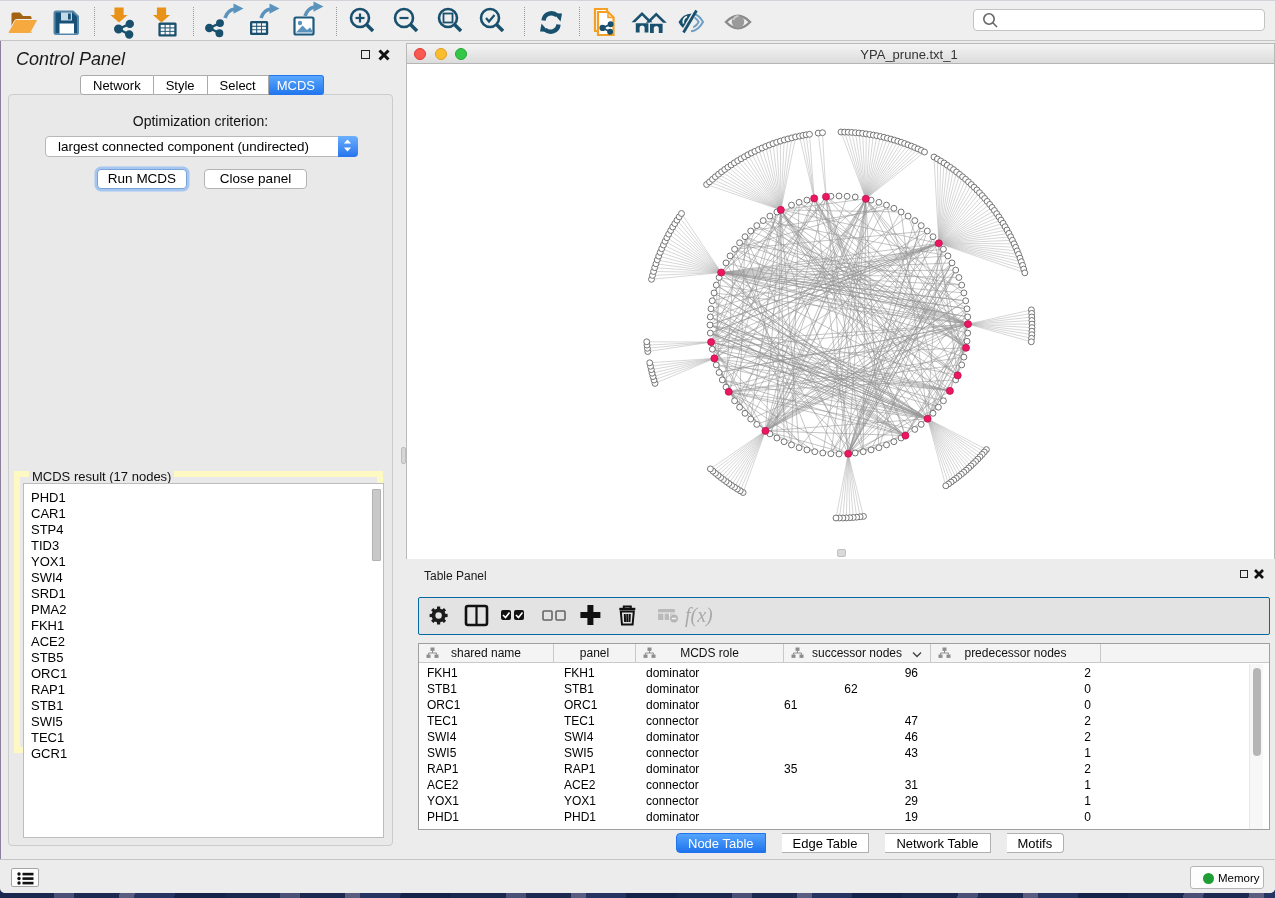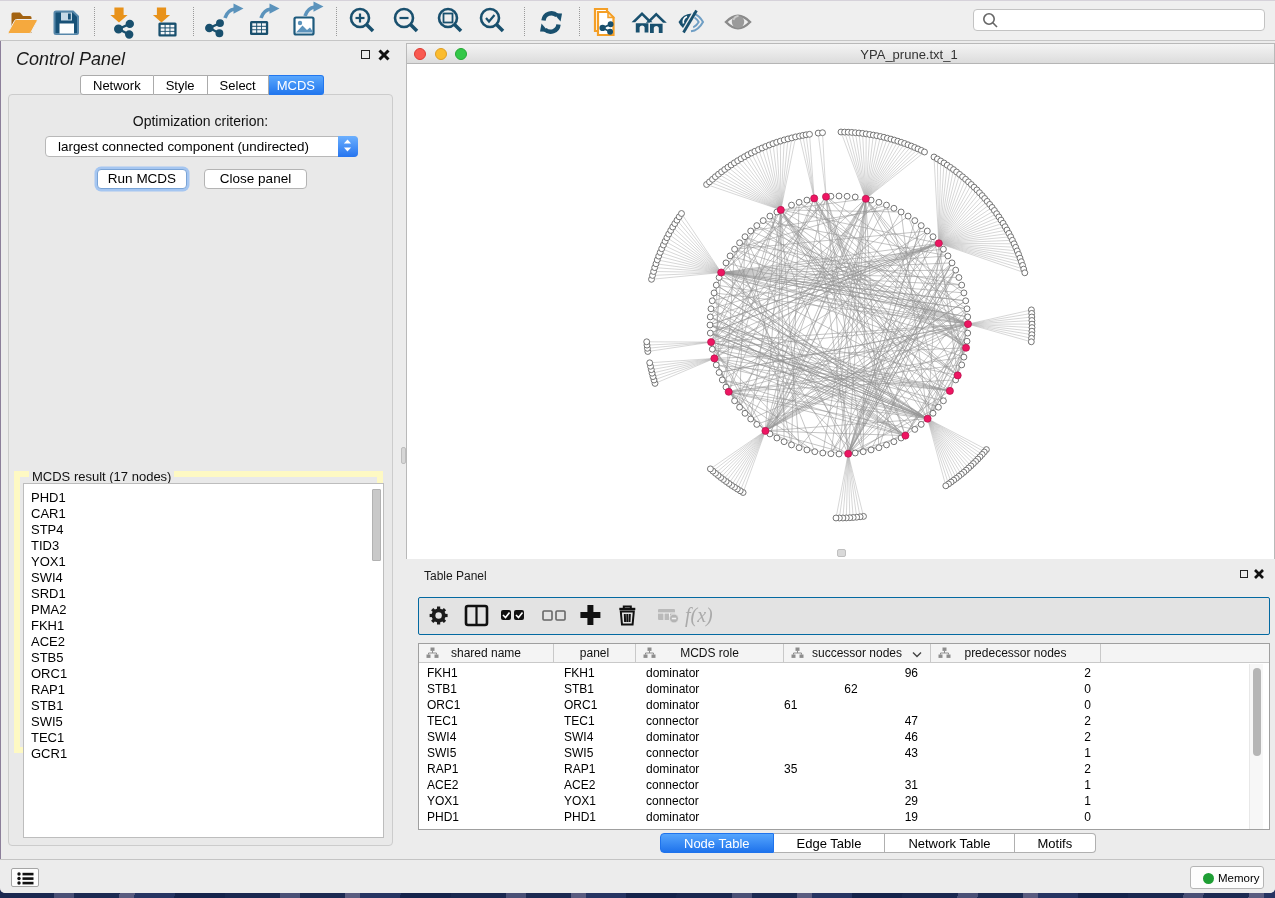--- a/index.html
+++ b/index.html
@@ -47,21 +47,21 @@
 #tp-table { position:absolute; left:12px; top:84px; width:852px; height:187px; background:#fff; border:1px solid #9f9f9f; }
 #tp-head { position:absolute; left:0; top:0; width:850px; height:19px; background:#f4f4f4; border-bottom:1px solid #c9c9c9; font-size:12px; color:#111; }
 .hcell { position:absolute; top:0; height:18px; border-right:1px solid #c9c9c9; }
 .hlabel { position:absolute; top:2px; width:100%; text-align:center; }
 .row { position:absolute; left:0; width:850px; height:16px; font-size:12px; color:#000; }
 .c { position:absolute; top:1px; }
 #tp-sb { position:absolute; left:830px; top:20px; width:14px; height:165px; background:#f7f7f7; border-left:1px solid #e8e8e8; }
 #tp-sb .thumb { position:absolute; left:3px; top:4px; width:8px; height:88px; background:#b5b5b5; border-radius:4px; }
 
 #btabs { position:absolute; left:254px; top:274px; height:20px; display:flex; font-size:13px; }
-.btab { height:20px; line-height:19px; background:#fff; border:1px solid #b0b0b0; border-left:none; padding:0 23px; color:#000; }
+.btab { height:20px; line-height:19px; background:#fff; border:1px solid #b0b0b0; border-left:none; padding:0 11px; color:#000;margin-left:16px; }
 .btab.first { border-left:1px solid #b0b0b0; border-radius:4px 0 0 4px; }
 .btab.last { border-radius:0 4px 4px 0; }
 .btab.sel { background:linear-gradient(#55a5fd,#1f73ec); color:#fff; border-color:#1f73ec; }
 
 #status { position:absolute; left:0; top:859px; width:1275px; height:34px; background:#ececec; border-top:1px solid #c4c4c4; border-radius:0 0 5px 5px; }
 #menu-btn { position:absolute; left:11px; top:8px; width:28px; height:19px; background:#fdfdfd; border:1px solid #a5a5a5; border-radius:2px; }
 #mem-btn { position:absolute; right:11px; top:6px; width:74px; height:23px; background:#fdfdfd; border:1px solid #b5b5b5; border-radius:3px; font-size:12px; color:#000; }
 #mem-btn .dot { position:absolute; left:12px; top:6px; width:11px; height:11px; border-radius:50%; background:#1e9e34; }
 #mem-btn .txt { position:absolute; left:27px; top:5px; font-size:11.5px; }
 #desktop { position:absolute; left:0; top:883px; width:1275px; height:15px; background:repeating-linear-gradient(95deg,#1a2850 0 55px,#4a5076 55px 75px,#1c2a52 75px 120px,#5a5c80 120px 135px,#263462 135px 175px,#15234b 175px 225px); }

